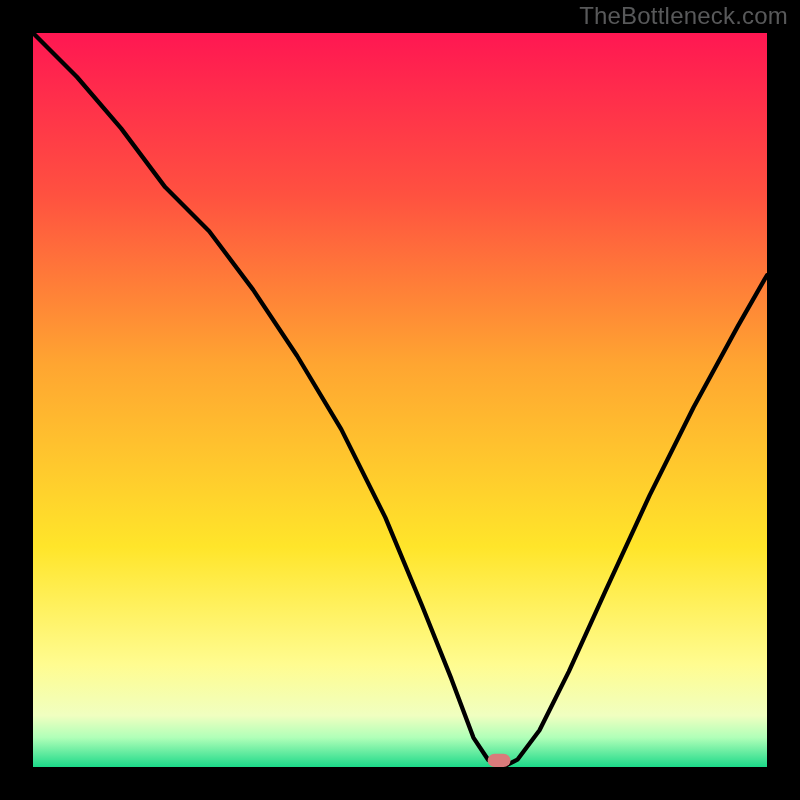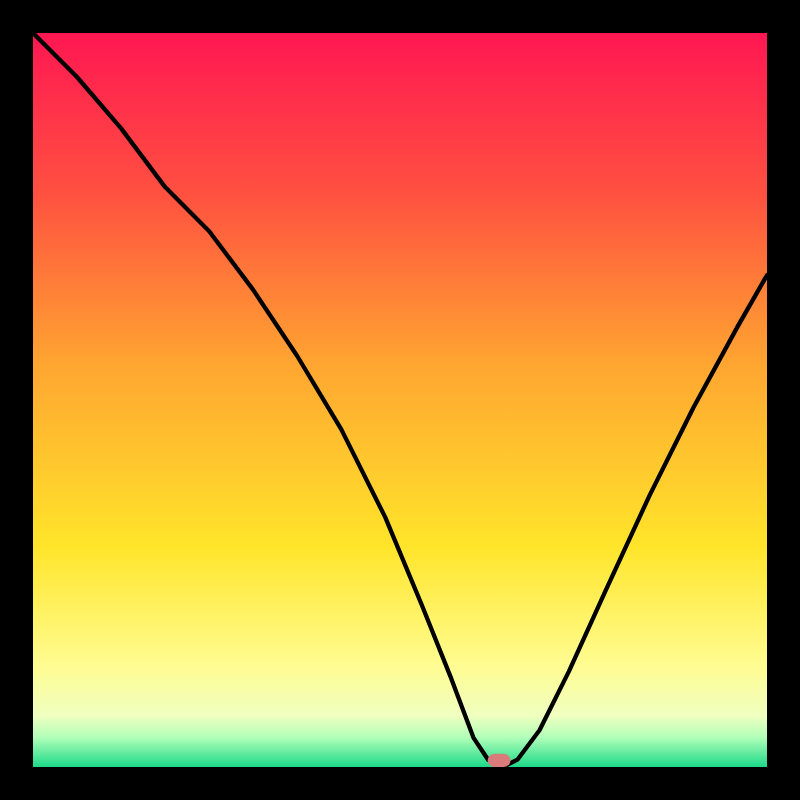--- a/index.html
+++ b/index.html
@@ -32,20 +32,21 @@
     top: 33px;
     width: 734px;
     height: 734px;
     display: block;
   }
 </style>
 </head>
 <body>
 <div class="frame">
 
+  <div class="watermark">TheBottleneck.com</div>
 
   <svg class="plot" viewBox="0 0 734 734">
     <defs>
       <linearGradient id="bg-grad" x1="0" y1="0" x2="0" y2="1">
         <stop id="g0" offset="0" stop-color="#ff1752"></stop>
         <stop id="g1" offset="0.22" stop-color="#ff5140"></stop>
         <stop id="g2" offset="0.45" stop-color="#ffa531"></stop>
         <stop id="g3" offset="0.7" stop-color="#ffe52a"></stop>
         <stop id="g4" offset="0.86" stop-color="#fffc90"></stop>
         <stop id="g5" offset="0.93" stop-color="#f0ffc0"></stop>

